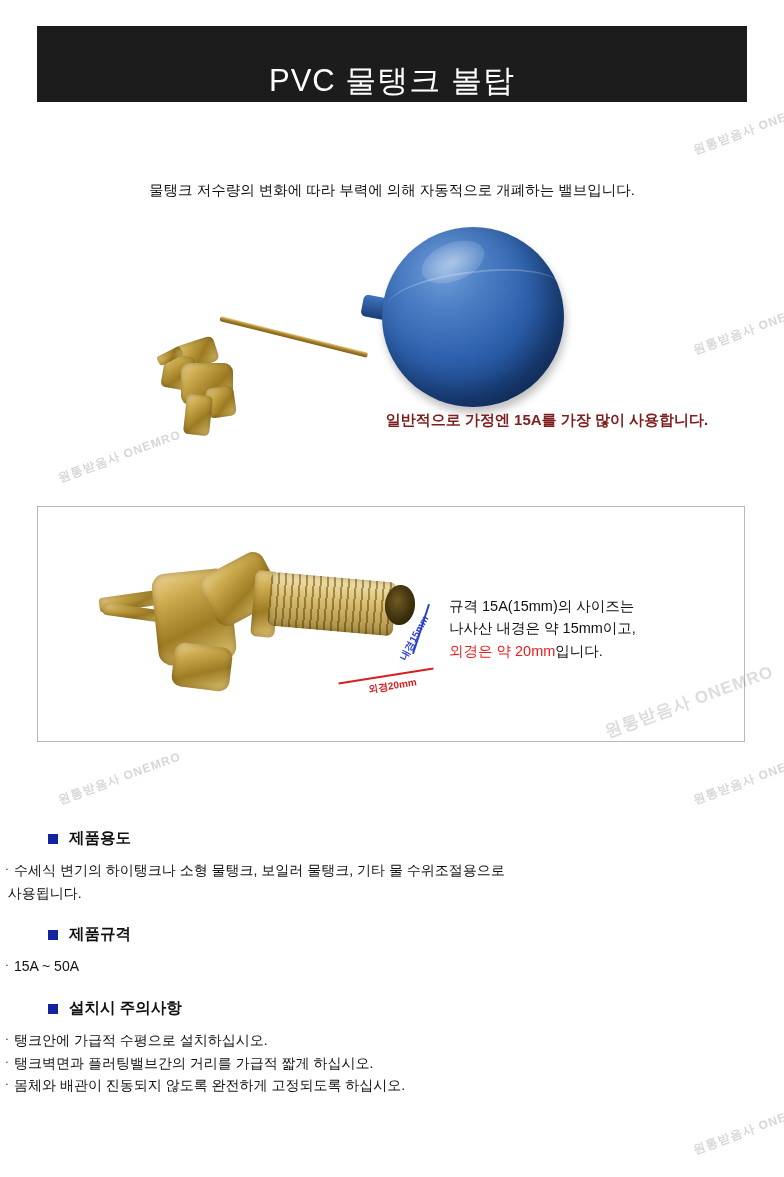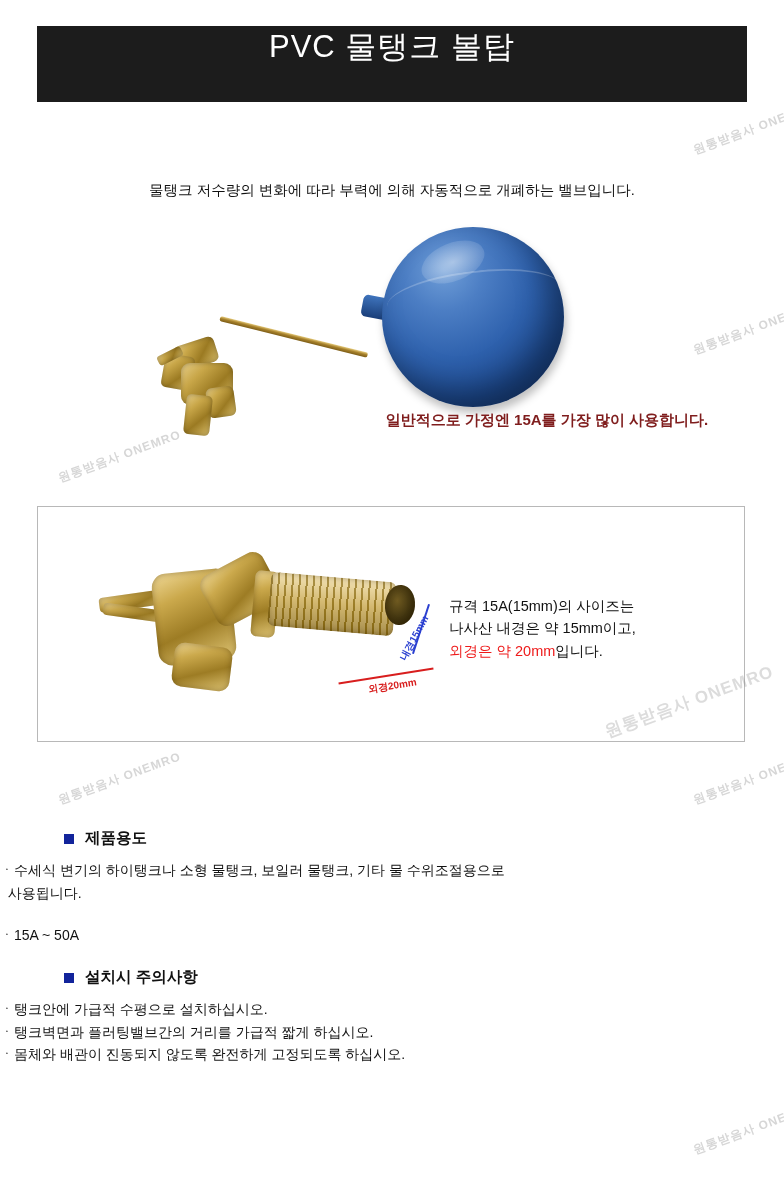--- a/index.html
+++ b/index.html
@@ -18,21 +18,21 @@
 
   
   .header-bar {
     position: absolute;
     left: 37px;
     top: 26px;
     width: 710px;
     height: 76px;
     background: #1c1c1c;
     display: flex;
-    align-items: flex-start;
+    align-items: flex-end;
     justify-content: center;
   }
   .header-title {
     color: #ffffff;
     font-size: 31px;
     letter-spacing: 1px;
     font-weight: 400;
   }
 
   
@@ -213,21 +213,21 @@
   .sections {
     position: absolute;
     left: 0;
     top: 828px;
     width: 784px;
   }
   .sect { margin-bottom: 20px; }
   .sect-head {
     display: flex;
     align-items: center;
-    padding-left: 64px;
+    padding-left: 48px;
     margin-bottom: 10px;
   }
   .sq {
     width: 10px;
     height: 10px;
     background: #12249b;
     margin-right: 11px;
   }
   .sect-title {
     font-size: 15.5px;
@@ -313,20 +313,24 @@
       <span class="sq"></span>
       <span class="sect-title">제품용도</span>
     </div>
     <div class="sect-body">
       <div class="bullet-line">ㆍ수세식 변기의 하이탱크나 소형 물탱크, 보일러 물탱크, 기타 물 수위조절용으로</div>
       <div class="bullet-line">  사용됩니다.</div>
     </div>
   </div>
 
   <div class="sect">
+    <div class="sect-head">
+      <span class="sq"></span>
+      <span class="sect-title">제품규격</span>
+    </div>
     <div class="sect-body">
       <div class="bullet-line">ㆍ15A ~ 50A</div>
     </div>
   </div>
 
   <div class="sect" style="margin-top:20px;">
     <div class="sect-head">
       <span class="sq"></span>
       <span class="sect-title">설치시 주의사항</span>
     </div>

